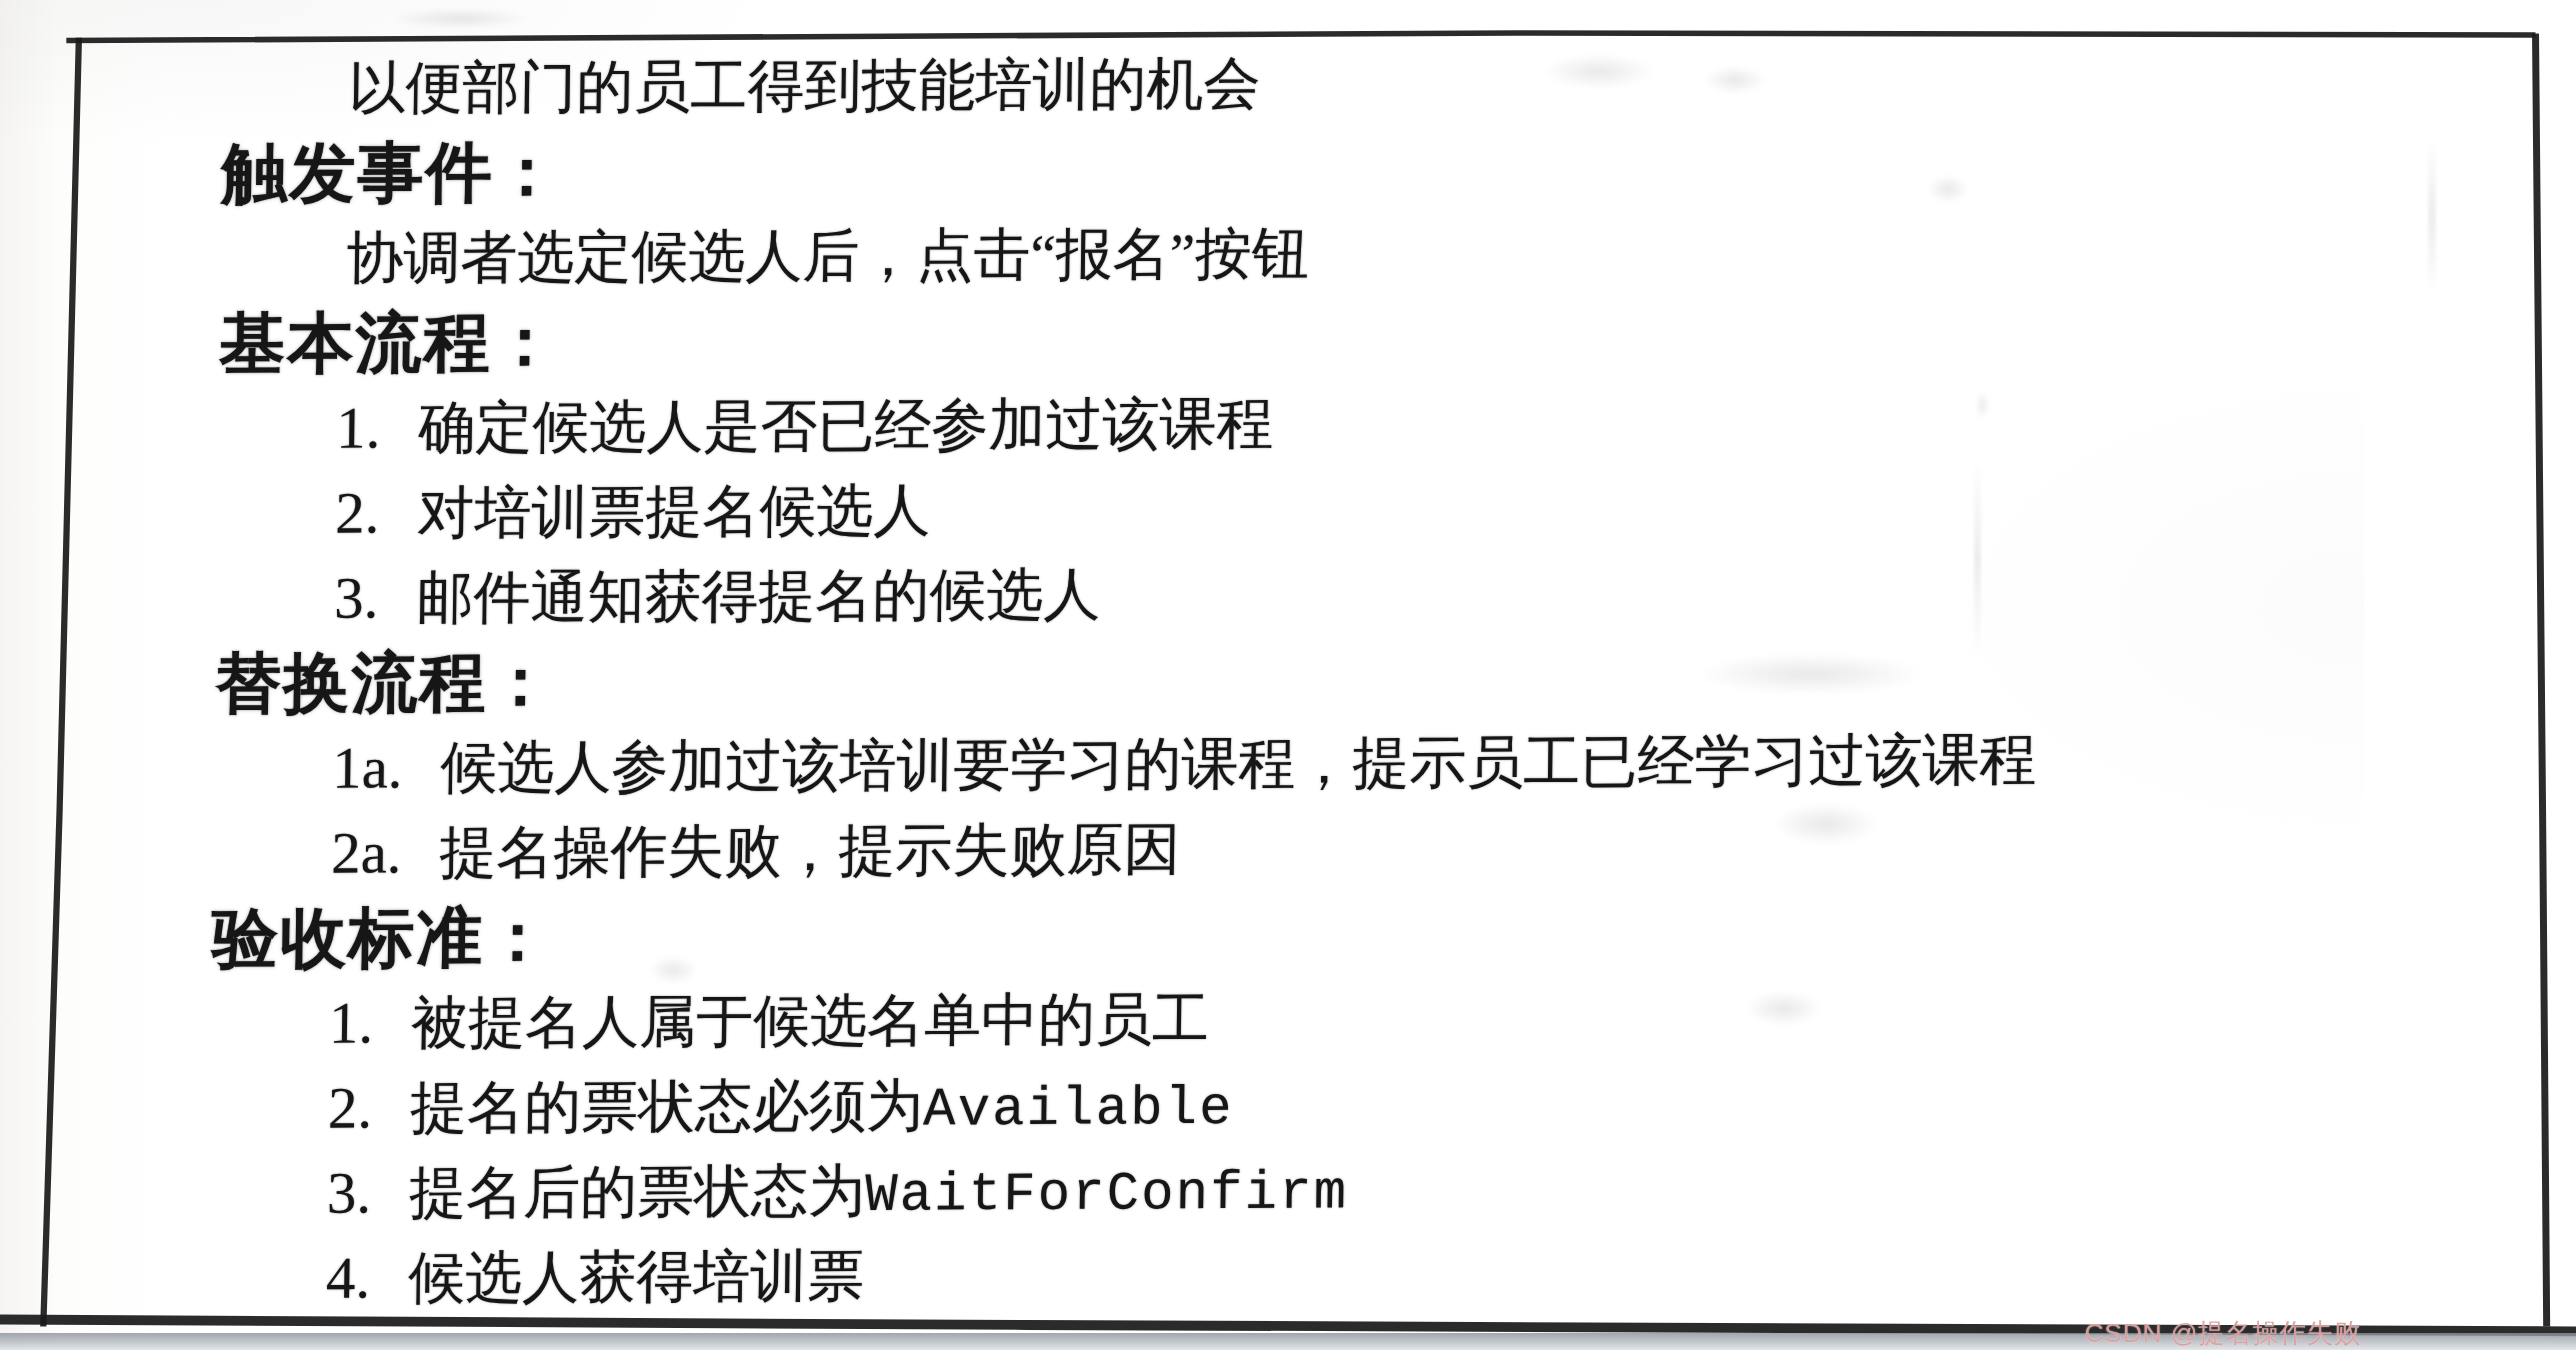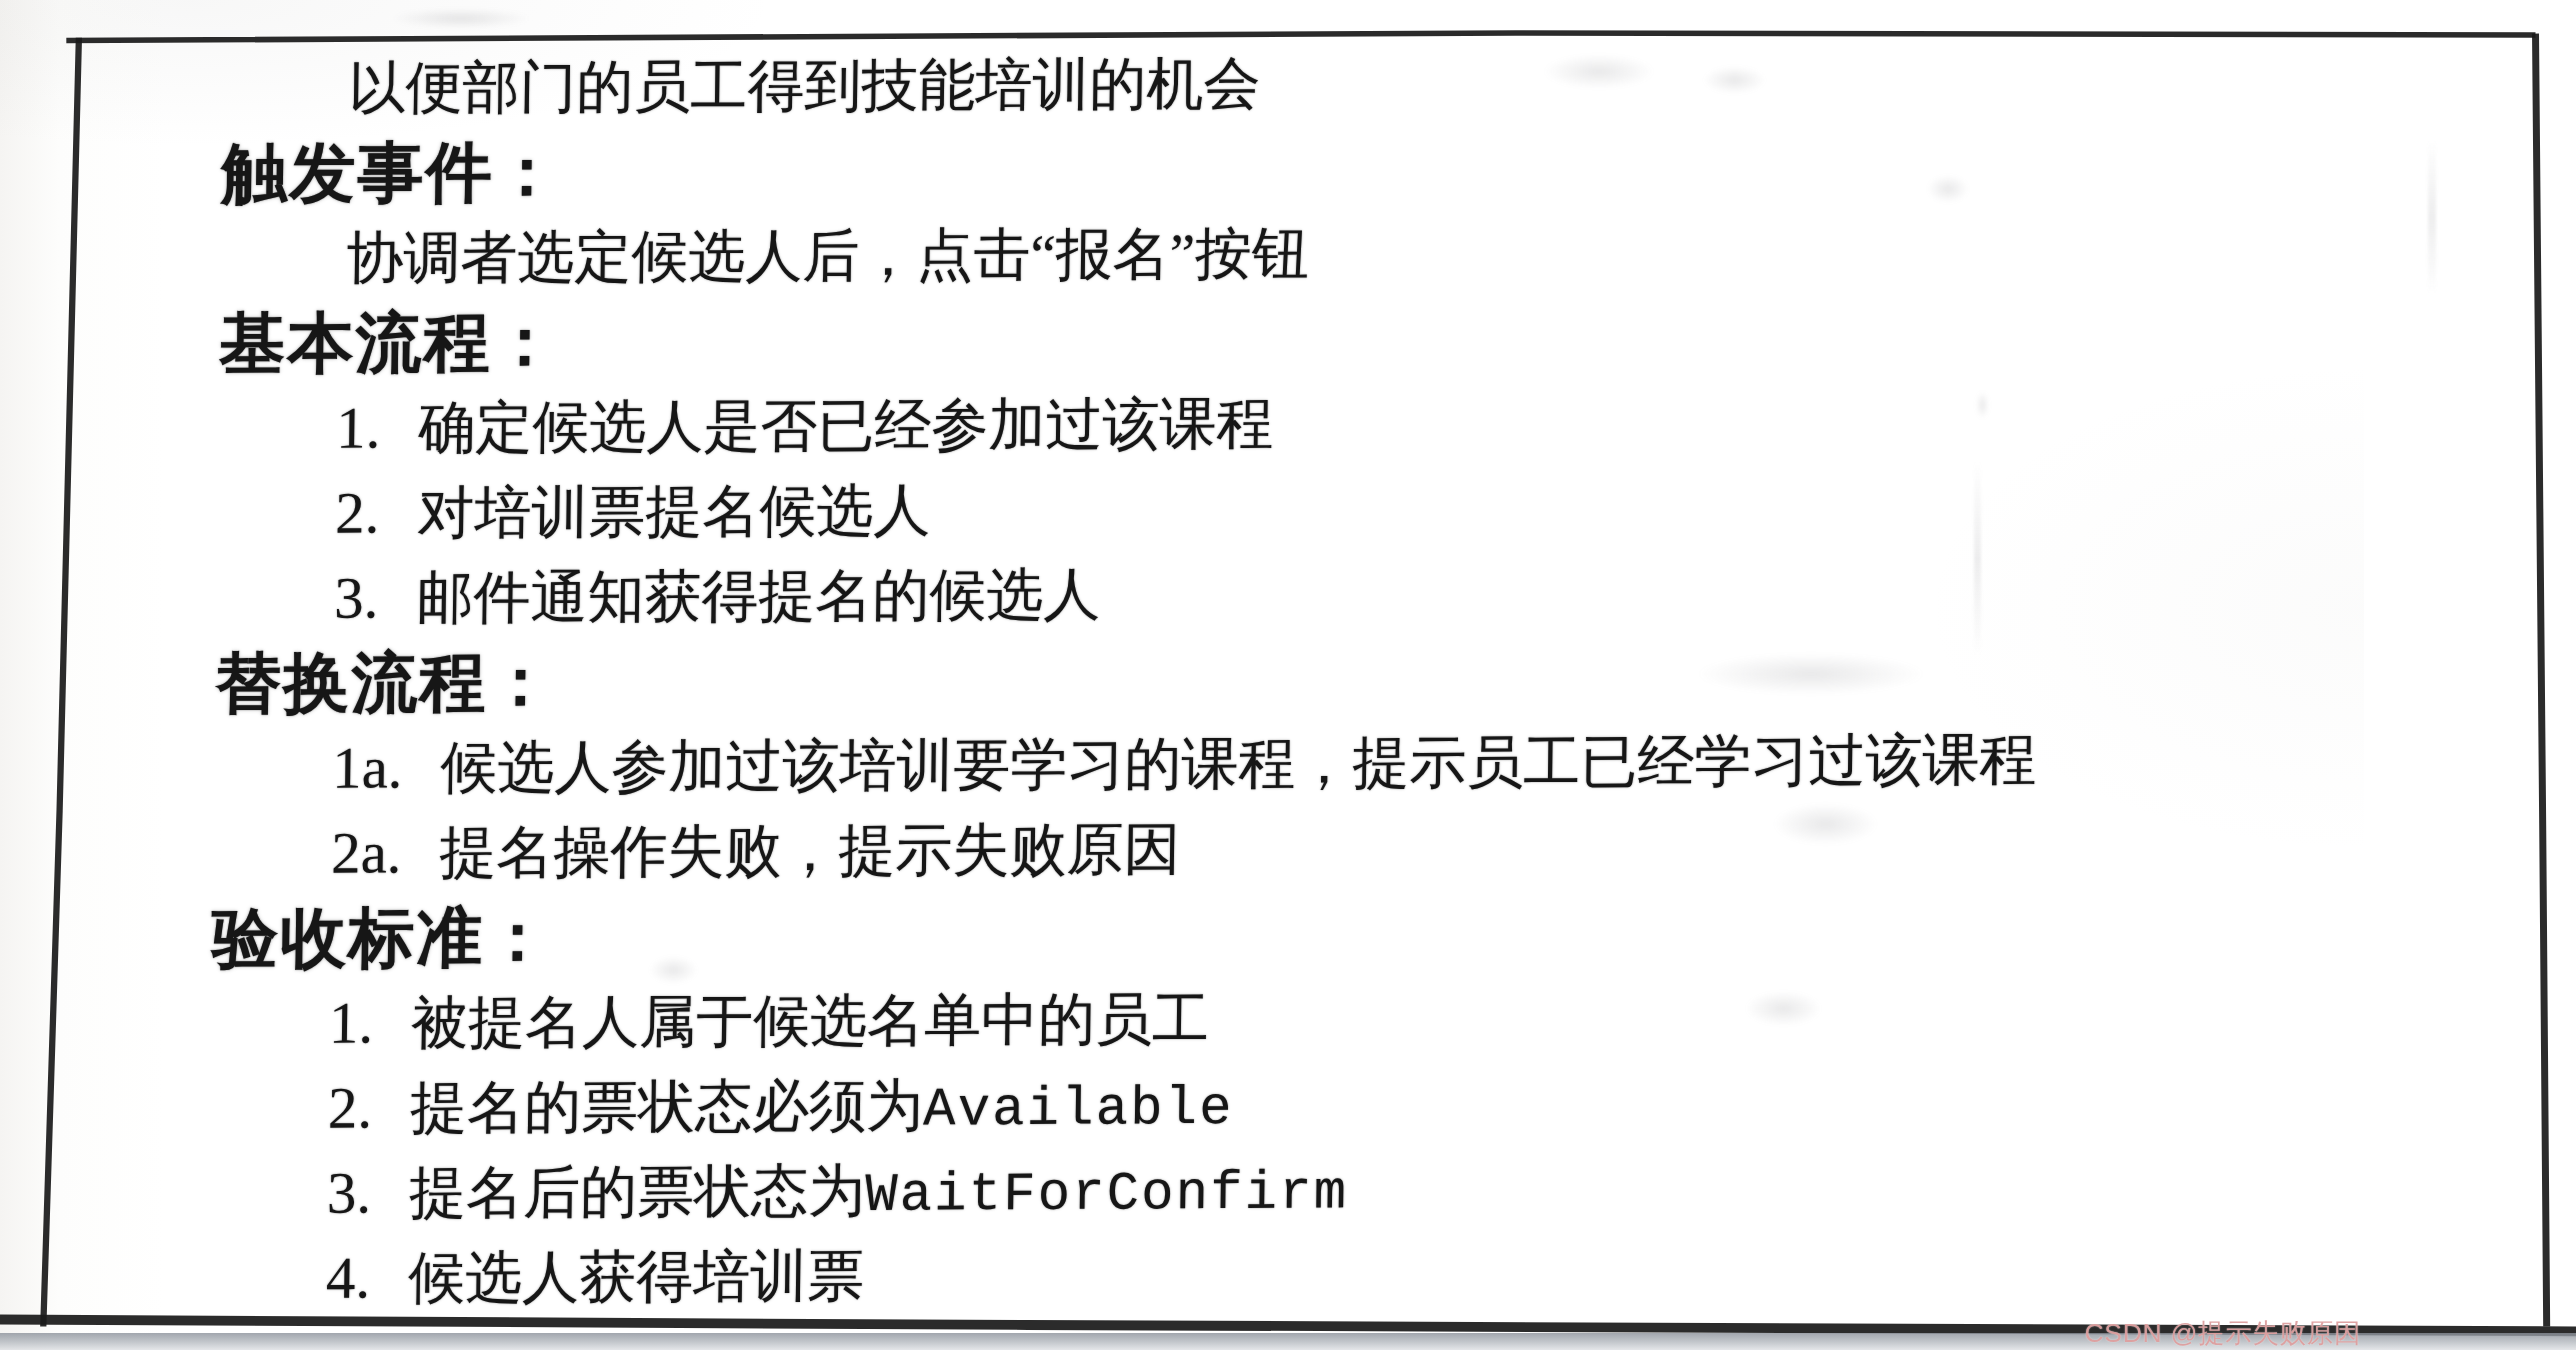--- a/index.html
+++ b/index.html
@@ -135,16 +135,16 @@
 
     <path d="M 3632 48 C 3641 500 3641 1300 3648 1900" stroke-width="10"></path>
 
     <path d="M 113 54 C 100 600 84 1300 62 1900" stroke-width="9"></path>
 
     <path d="M 0 1890 C 1200 1898 2600 1902 3690 1907" stroke-width="14"></path>
   </svg>
 
   <div id="photo-edge"></div>
 
-  <div id="watermark">CSDN @提示失败原因</div>
+  <div id="watermark">CSDN @提名操作失败</div>
 
 </div>
 
 
 </body></html>

